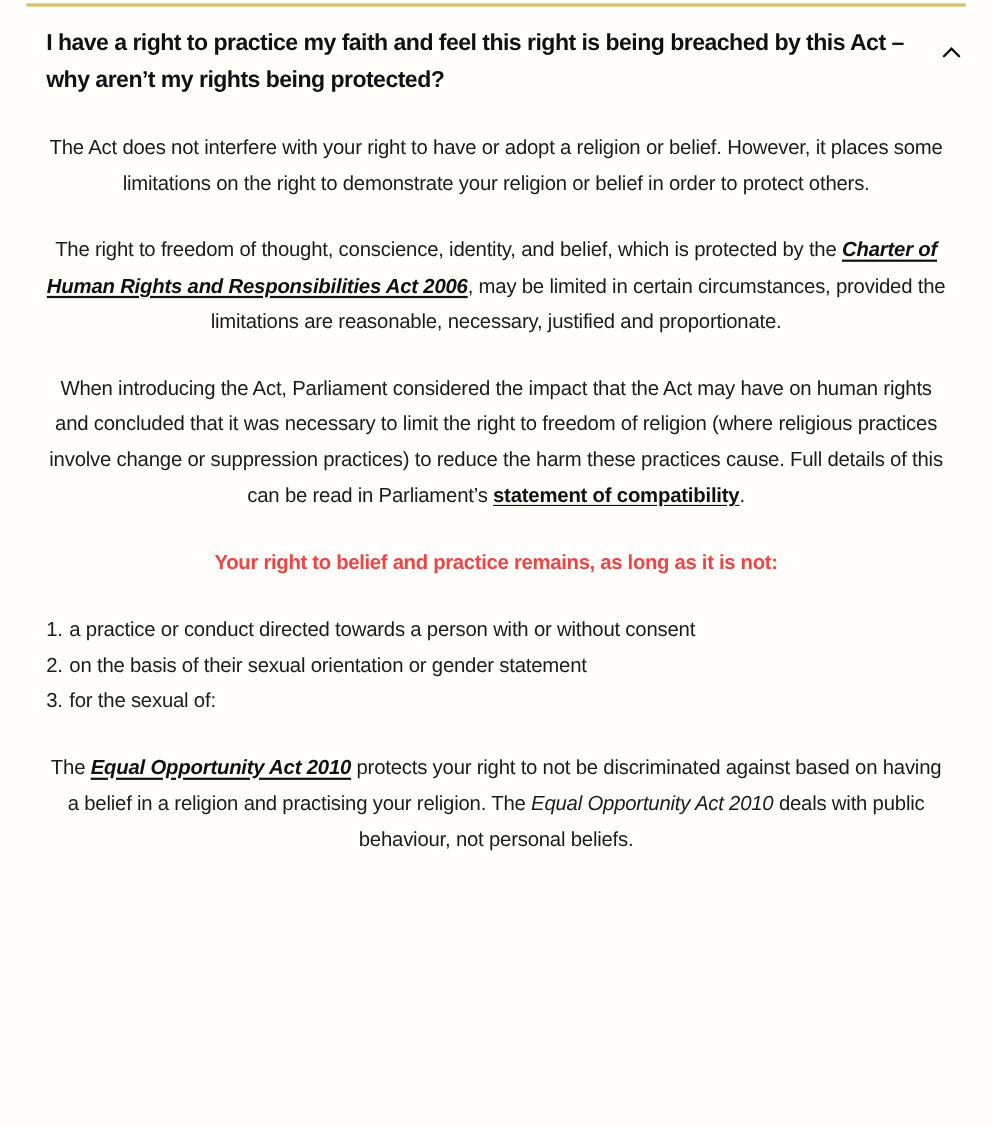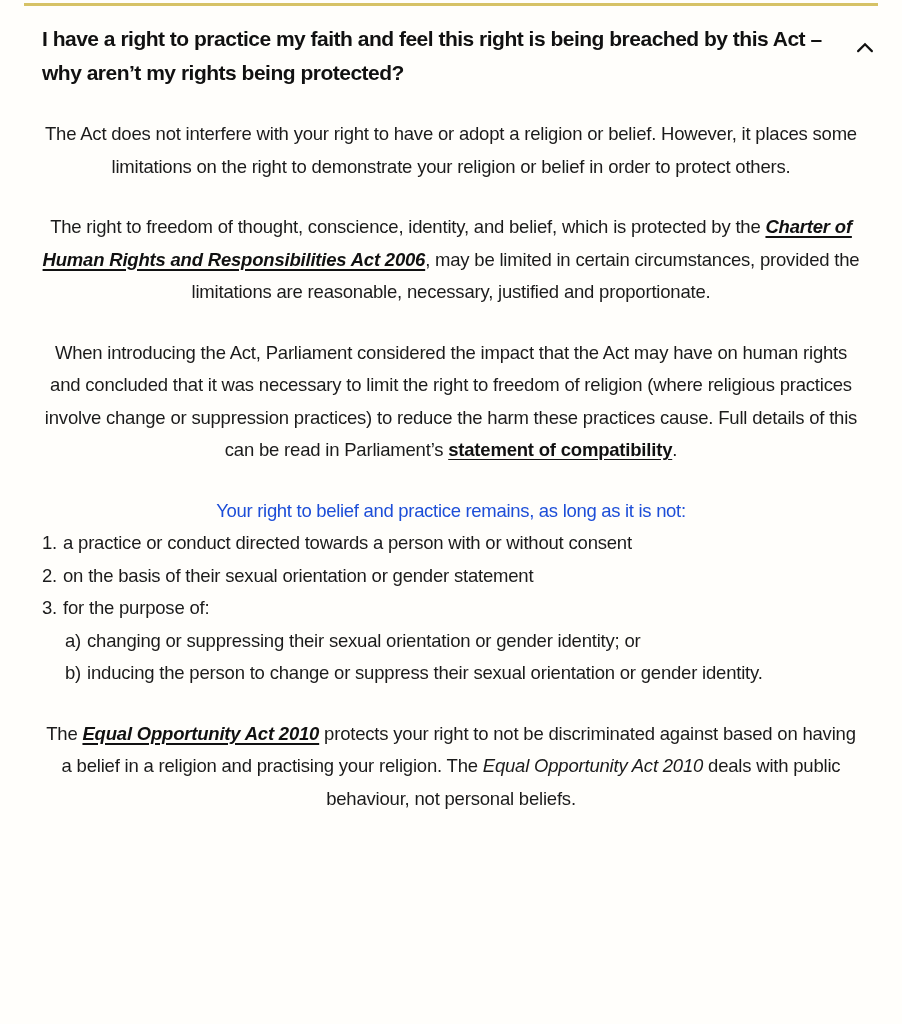--- a/index.html
+++ b/index.html
@@ -61,26 +61,27 @@
   .bold-italic-link {
     font-weight: 700;
     font-style: italic;
   }
   .bold-link {
     font-weight: 700;
     text-decoration: underline;
   }
   .italic { font-style: italic; }
   .subheading {
-    font-weight: 400;
+    font-weight: 700;
     letter-spacing: -0.3px;
-    color: #1d4ed8;
+    color: #ef4444;
   }
   .num-list {
     list-style: none;
+    margin-top: 29px;
     padding: 0;
   }
   .num-list li { line-height: 32.5px; }
   .marker { margin-right: 6px; }
   .sub-items { padding-left: 23px; }
   .sub-item { line-height: 32.5px; }
   .bottom-space { height: 60px; }
 </style>
 </head>
 <body>
@@ -104,25 +105,21 @@
       <p><span>The right to freedom of thought, conscience, identity, and belief, which is protected by the </span><a href="#" class="link bold-italic-link">Charter of Human Rights and Responsibilities Act 2006</a><span>, may be limited in certain circumstances, provided the limitations are reasonable, necessary, justified and proportionate.</span></p>
 
       <p><span>When introducing the Act, Parliament considered the impact that the Act may have on human rights and concluded that it was necessary to limit the right to freedom of religion (where religious practices involve change or suppression practices) to reduce the harm these practices cause. Full details of this can be read in Parliament’s </span><a href="#" class="link bold-link">statement of compatibility</a><span>.</span></p>
 
       <p class="subheading">Your right to belief and practice remains, as long as it is not:</p>
 
       <ol class="num-list">
         <li><span class="marker">1.</span><span>a practice or conduct directed towards a person with or without consent</span></li>
         <li><span class="marker">2.</span><span>on the basis of their sexual orientation or gender statement</span></li>
         <li>
-          <span class="marker">3.</span><span>for the purpose of:</span>
-          <div class="sub-items">
-            <div class="sub-item"><span class="marker">a)</span><span>changing or suppressing their sexual orientation or gender identity; or</span></div>
-            <div class="sub-item"><span class="marker">b)</span><span>inducing the person to change or suppress their sexual orientation or gender identity.</span></div>
-          </div>
+          <span class="marker">3.</span><span>for the sexual of:</span>
         </li>
       </ol>
 
       <p><span>The </span><a href="#" class="link bold-italic-link">Equal Opportunity Act 2010</a><span> protects your right to not be discriminated against based on having a belief in a religion and practising your religion. The </span><span class="italic">Equal Opportunity Act 2010</span><span> deals with public behaviour, not personal beliefs.</span></p>
 
       <div class="bottom-space"></div>
     </div>
 
   </section>
 </div>

